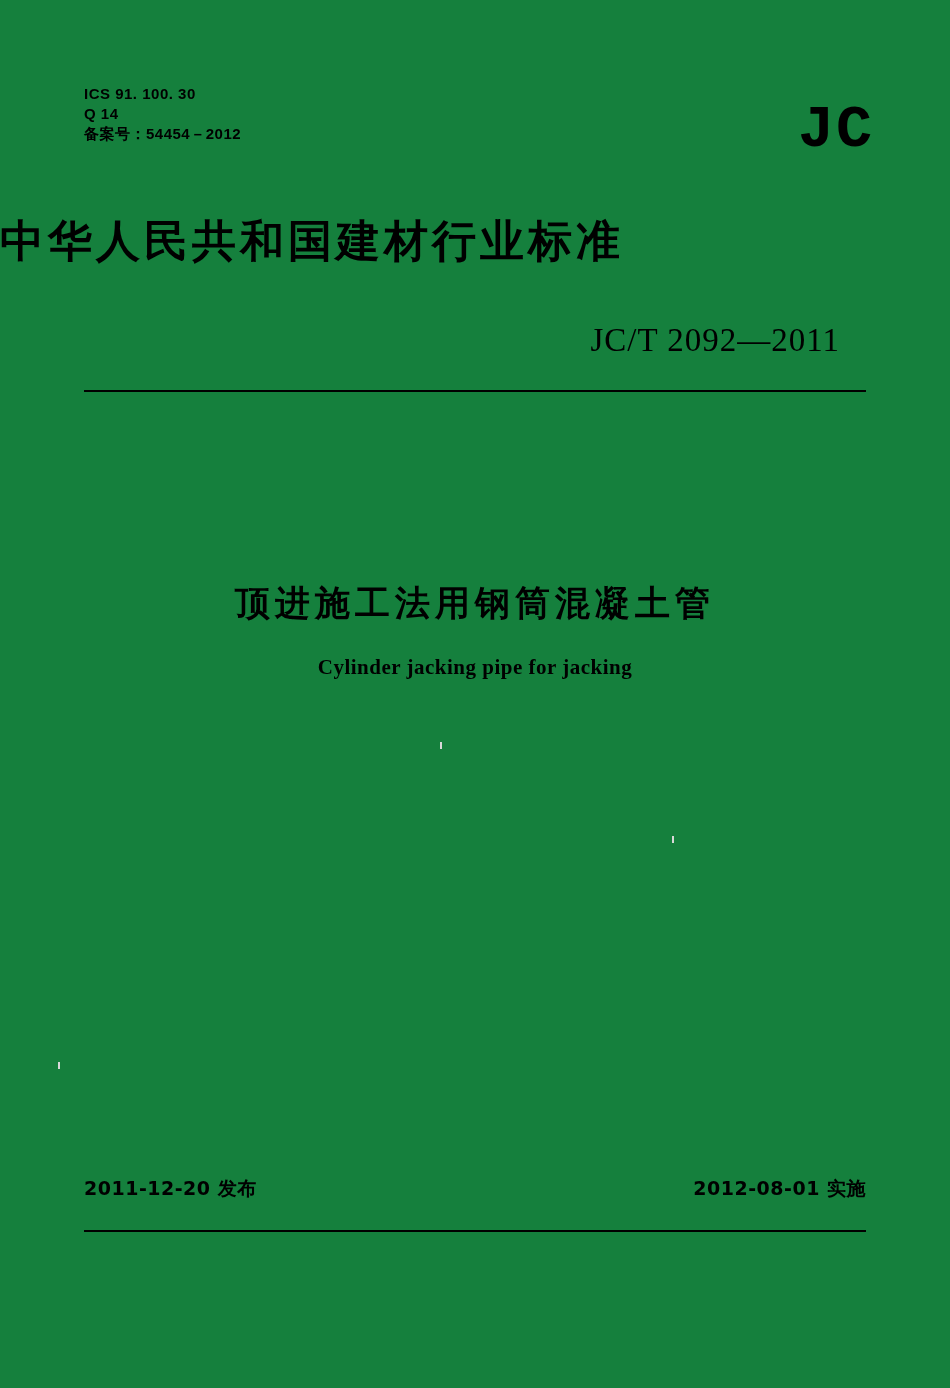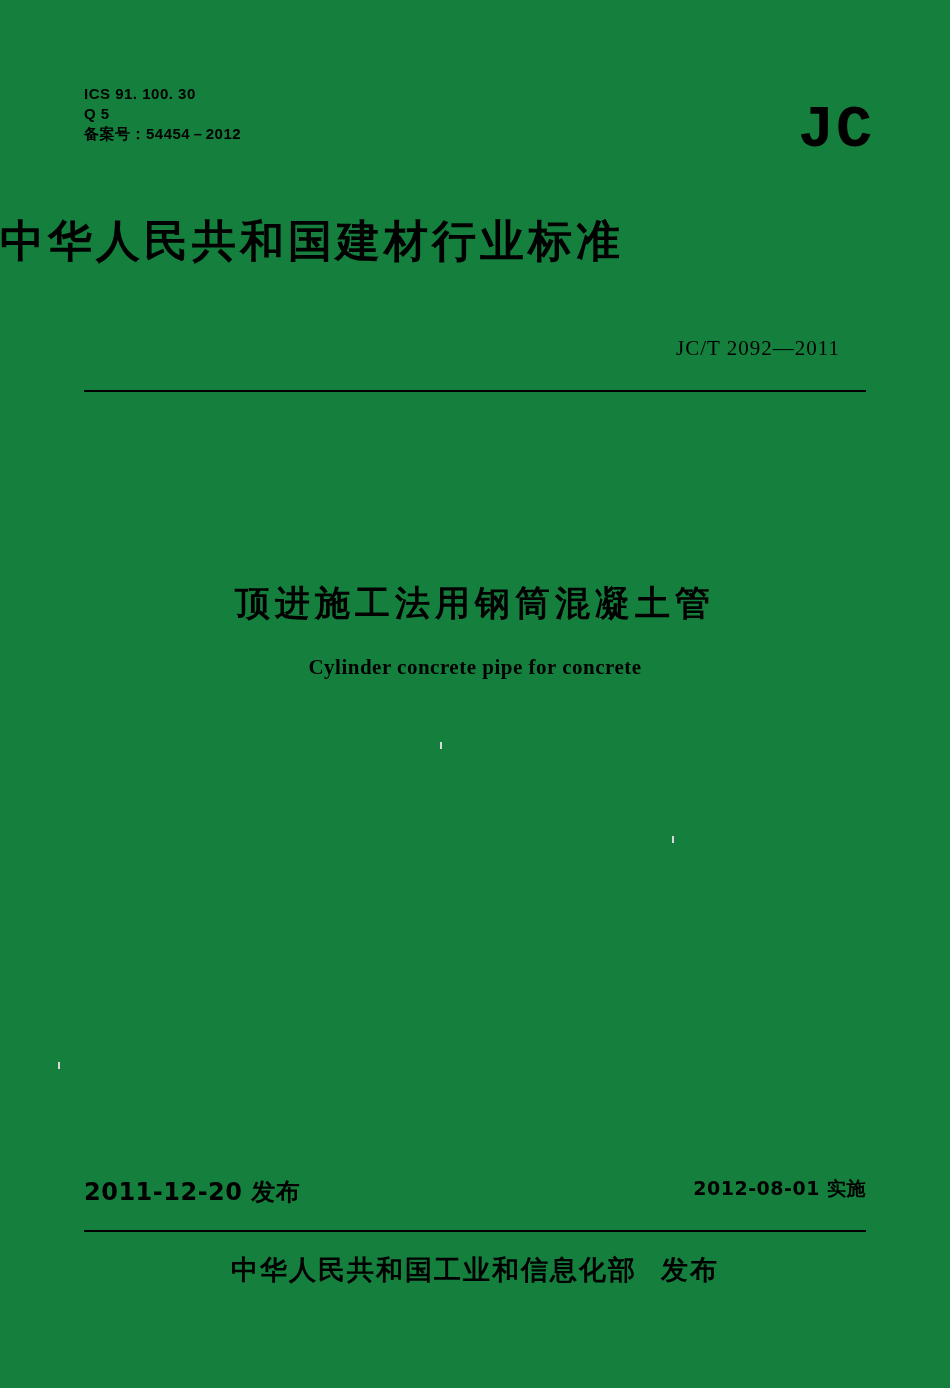--- a/index.html
+++ b/index.html
@@ -58,23 +58,23 @@
     font-weight: bold;
     font-size: 44px;
     letter-spacing: 4px;
     white-space: nowrap;
   }
 
   
   .std-no {
     position: absolute;
     right: 110px;
-    top: 336px;
+    top: 322px;
     font-family: "Liberation Serif", serif;
-    font-size: 21px;
+    font-size: 33px;
     letter-spacing: 1px;
   }
 
   
   .rule {
     position: absolute;
     left: 84px;
     right: 84px;
     border: 0;
     border-top: 2px solid #000;
@@ -108,21 +108,21 @@
     letter-spacing: 0.5px;
   }
 
   
   .date-issue {
     position: absolute;
     left: 84px;
     top: 1176px;
     font-family: "DejaVu Sans", sans-serif;
     font-weight: bold;
-    font-size: 24px;
+    font-size: 19px;
     letter-spacing: 0.5px;
     white-space: nowrap;
   }
   .date-effective {
     position: absolute;
     right: 84px;
     top: 1176px;
     font-family: "DejaVu Sans", sans-serif;
     font-weight: bold;
     font-size: 19px;
@@ -155,41 +155,38 @@
     height: 7px;
   }
 </style>
 </head>
 <body>
 
 <div class="page">
 
   <div class="meta">
     <div>ICS 91. 100. 30</div>
-    <div>Q 5</div>
+    <div>Q 14</div>
     <div>备案号：54454－2012</div>
   </div>
 
   <div class="jc-logo">JC</div>
 
   <div class="org-title">中华人民共和国建材行业标准</div>
 
   <div class="std-no">JC/T 2092—2011</div>
 
   <hr class="rule rule-top">
 
   <h1 class="doc-title">顶进施工法用钢筒混凝土管</h1>
-  <div class="doc-subtitle">Cylinder concrete pipe for concrete</div>
+  <div class="doc-subtitle">Cylinder jacking pipe for jacking</div>
 
   <div class="speck" style="left:440px; top:742px;"></div>
   <div class="speck" style="left:672px; top:836px;"></div>
   <div class="speck" style="left:58px; top:1062px;"></div>
 
   <div class="date-issue">2011-12-20 发布</div>
   <div class="date-effective">2012-08-01 实施</div>
 
   <hr class="rule rule-bottom">
 
-  <div class="publisher">
-    <span>中华人民共和国工业和信息化部</span><span class="pub-verb">发布</span>
-  </div>
 
 </div>
 
 </body></html>

